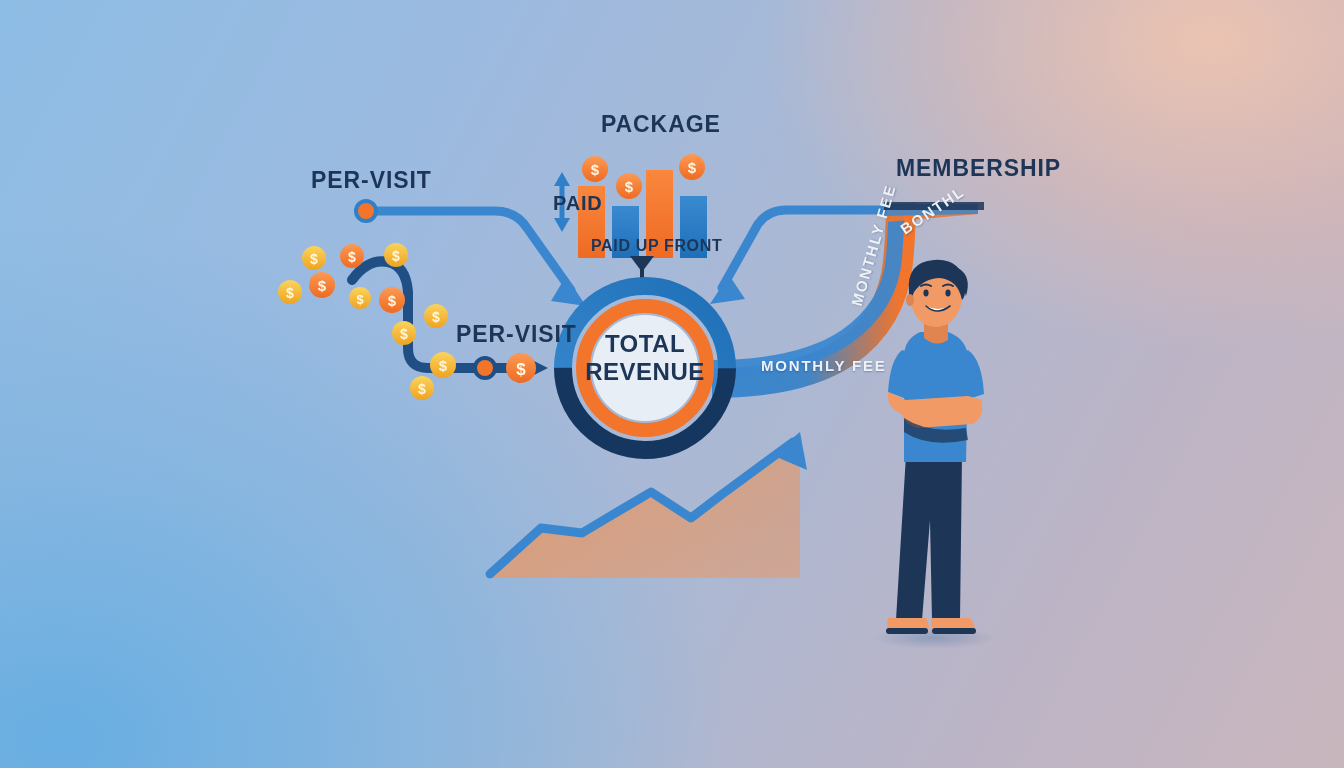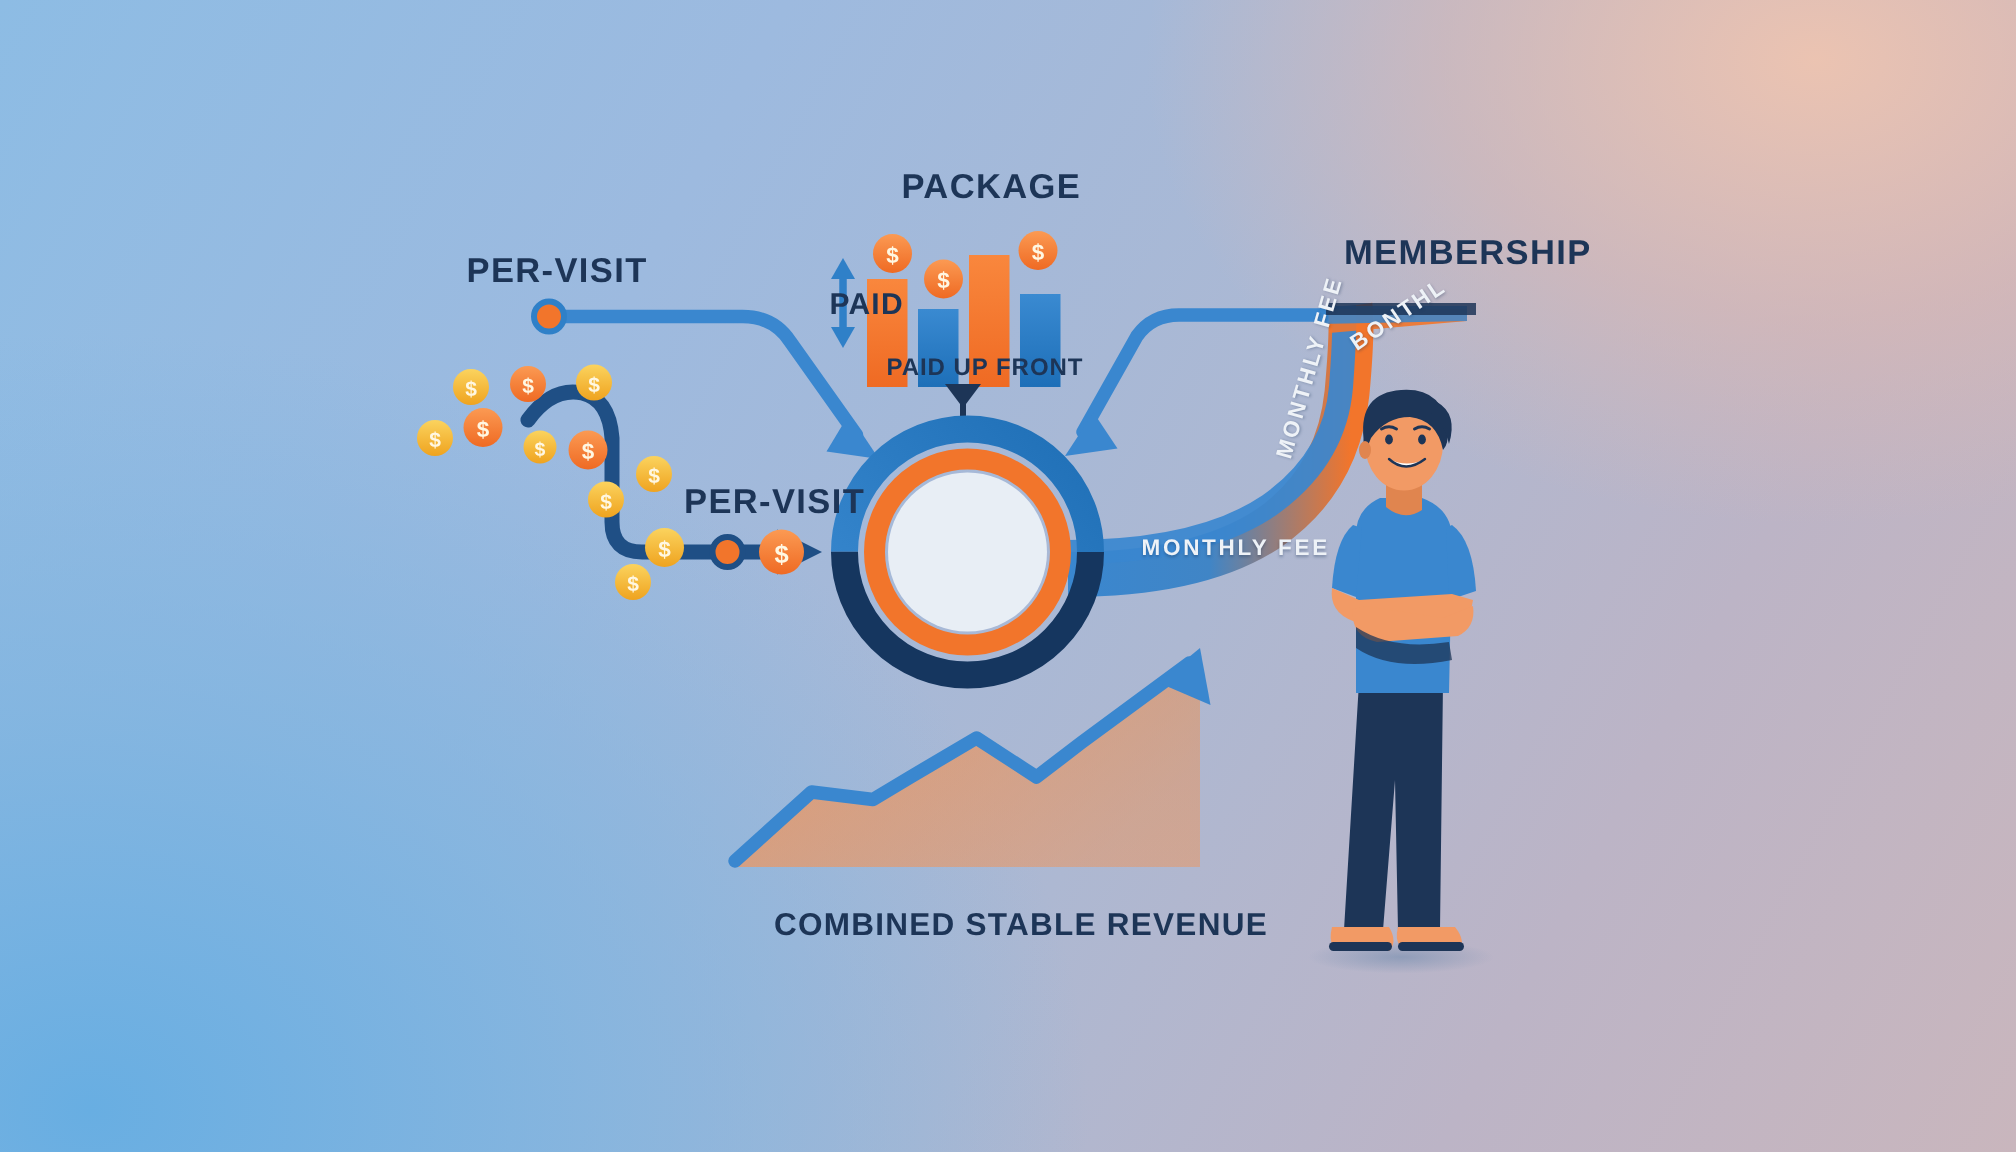--- a/index.html
+++ b/index.html
@@ -286,20 +286,20 @@
       <path d="M926 306 Q937 316 950 306" stroke="#1d3557" stroke-width="1.6" fill="none" stroke-linecap="round"></path>
     </g>
   </svg>
 
   <div class="lbl" id="lbl-pervisit-top">PER-VISIT</div>
   <div class="lbl" id="lbl-pervisit-mid">PER-VISIT</div>
   <div class="lbl" id="lbl-package">PACKAGE</div>
   <div class="lbl" id="lbl-paid">PAID</div>
   <div class="lbl" id="lbl-paidupfront">PAID UP FRONT</div>
   <div class="lbl" id="lbl-membership">MEMBERSHIP</div>
-  <div class="lbl" id="lbl-combined">COMBINED STABLE REVENUE</div>
-
+
+  <div id="lbl-totalrev">TOTAL REVENUE</div>
 
   <div class="ribbon-txt" id="rib-fee-1">MONTHLY FEE</div>
   <div class="ribbon-txt" id="rib-fee-2">MONTHLY FEE</div>
   <div class="ribbon-txt" id="rib-fee-3">BONTHL</div>
 
 </div>
 
 </body></html>

